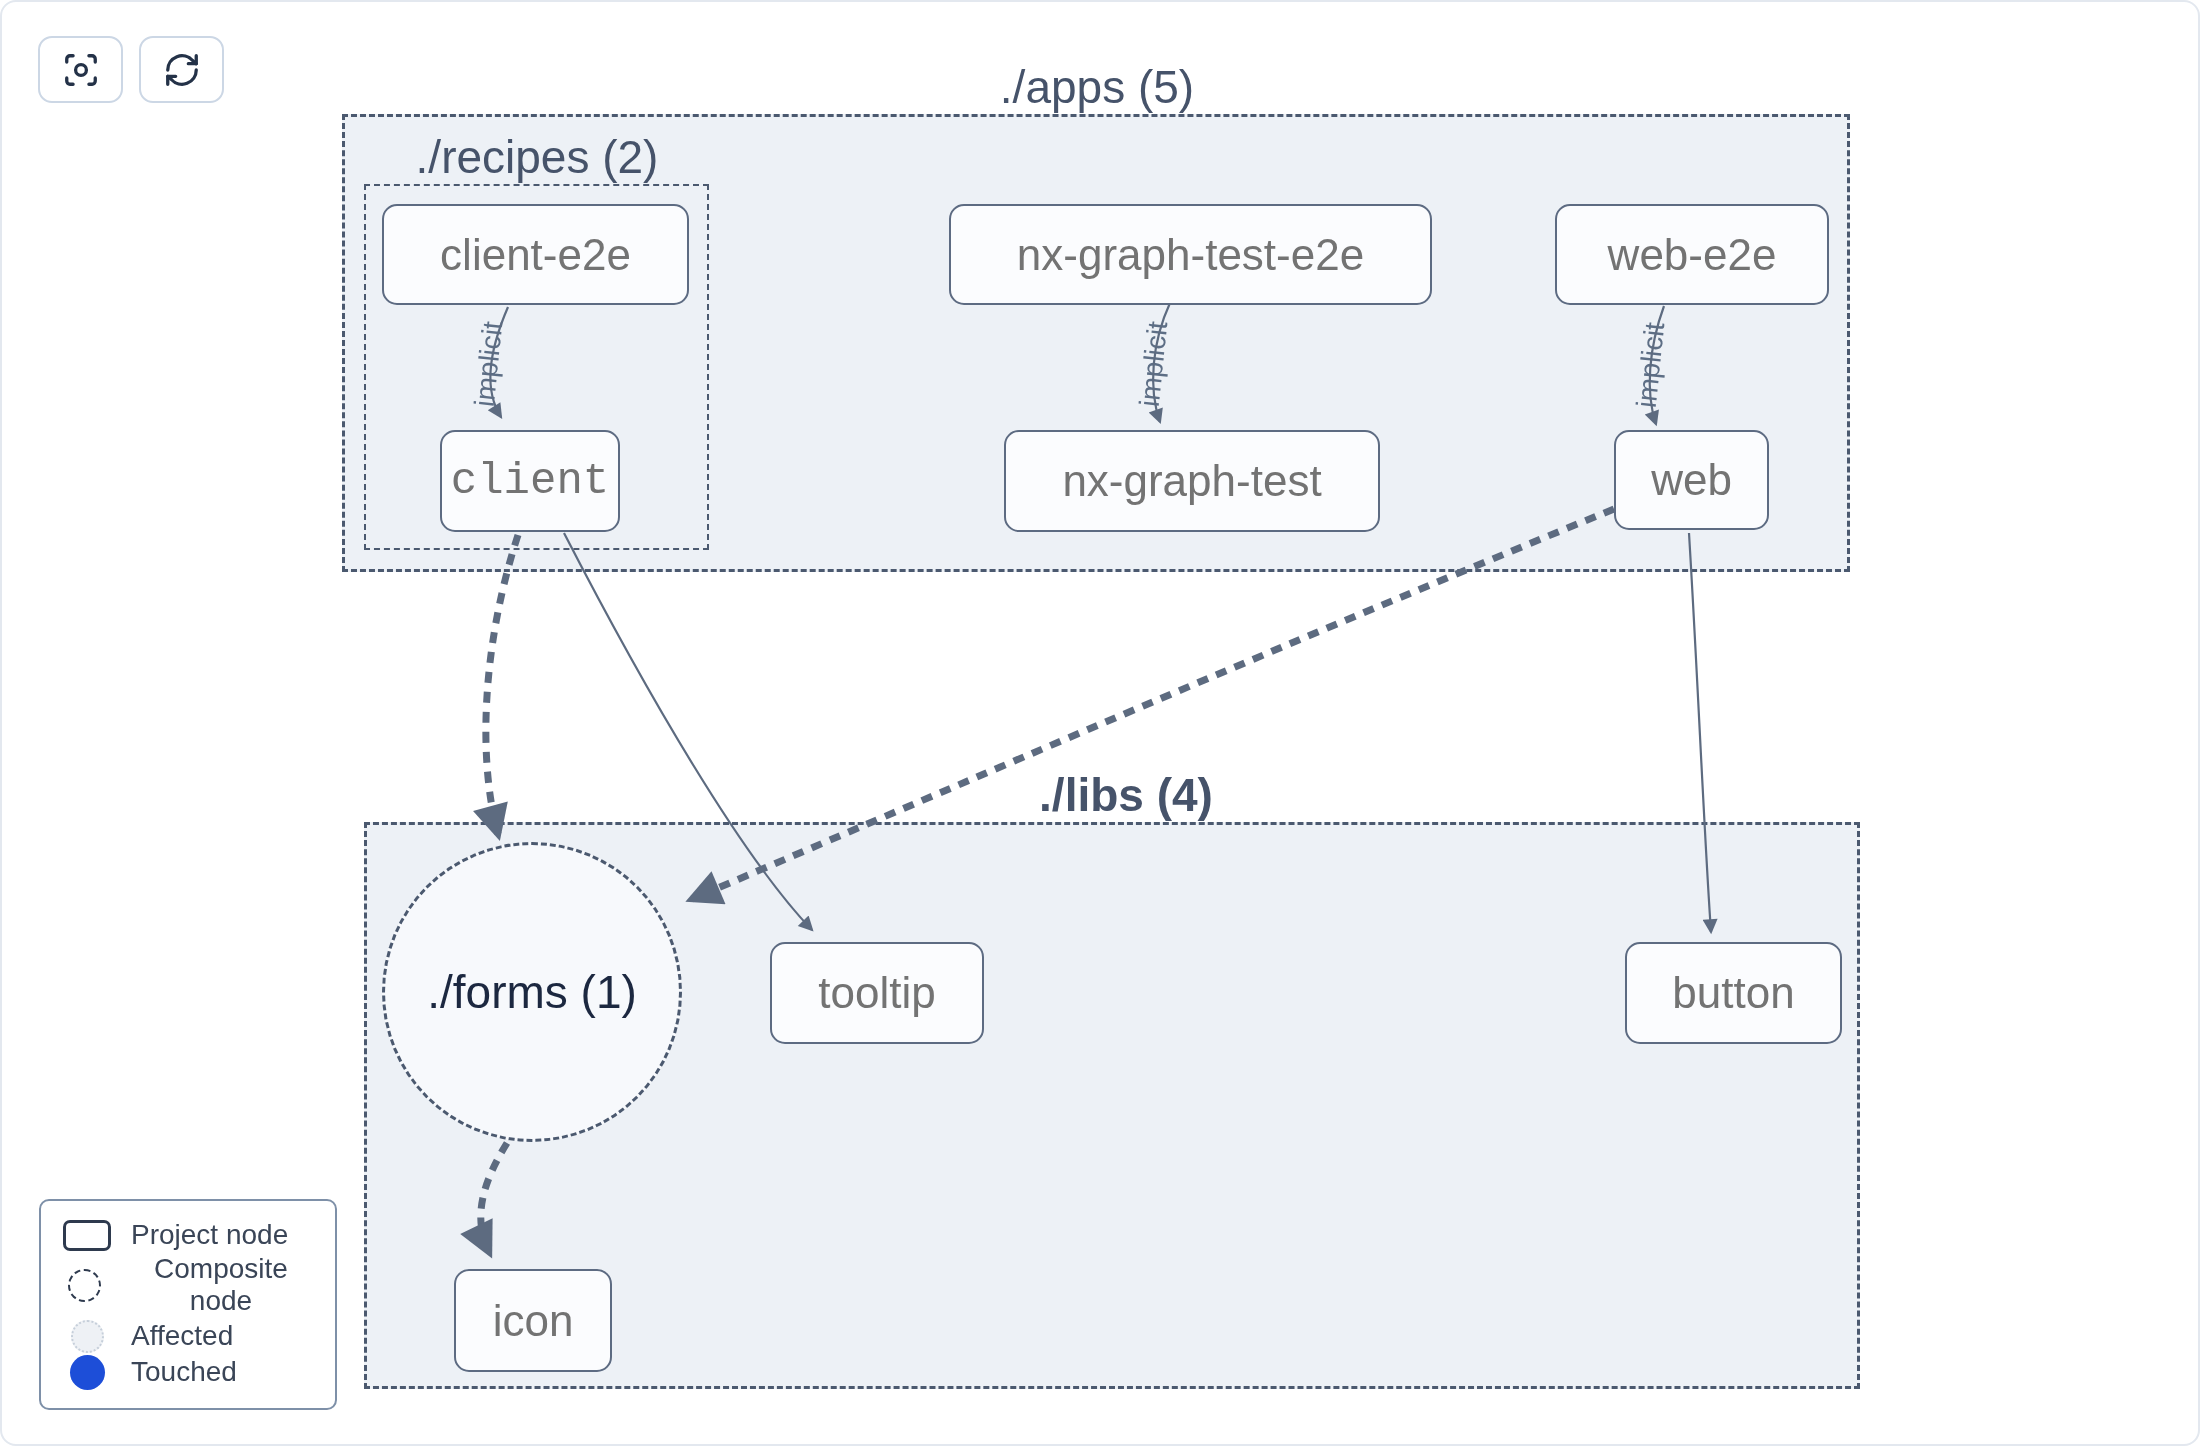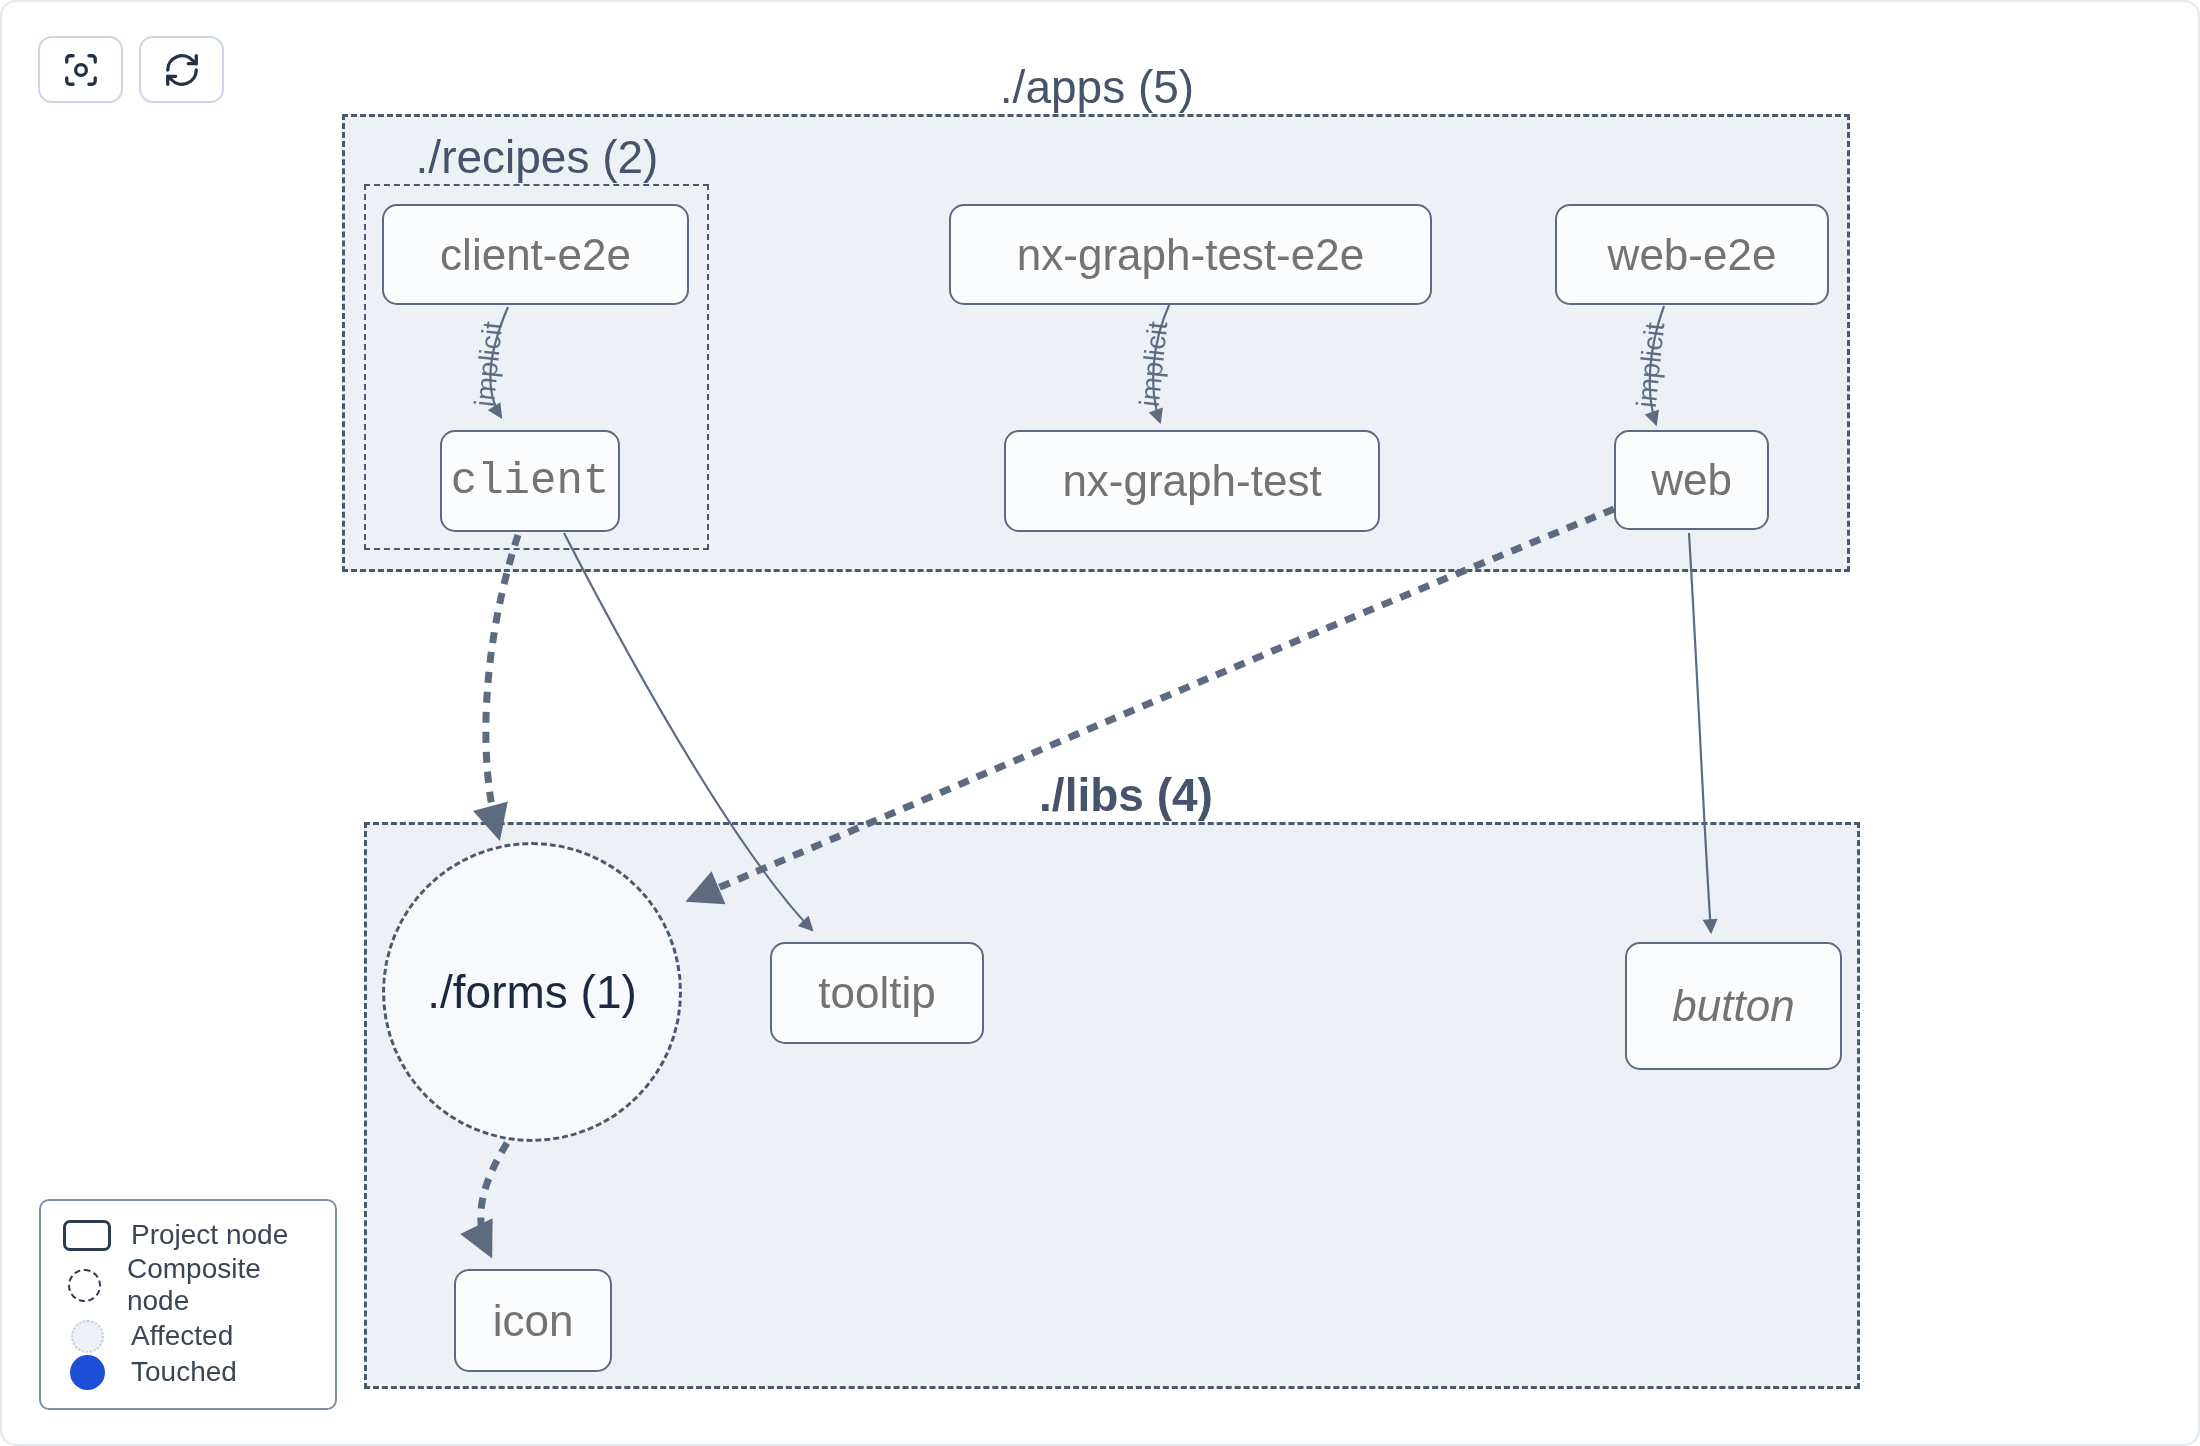--- a/index.html
+++ b/index.html
@@ -47,21 +47,21 @@
   .e-thick { fill:none; stroke:#5d6b80; stroke-width:7px; stroke-dasharray:11 9; }
   
   .legend {
     position:absolute; left:37px; top:1197px; width:298px; height:211px;
     background:#ffffff; border:2px solid #7e90a8; border-radius:10px;
     padding:18px 20px; display:flex; flex-direction:column;
     justify-content:space-between; z-index:8;
   }
   .legend-row { display:flex; align-items:center; gap:18px; }
   .legend-row .swatch-cell { width:52px; display:flex; justify-content:center; }
-  .legend-row .lbl { font-size:28px; color:#3a4557; }
+  .legend-row .lbl { font-size:28px; color:#3a4557;text-align:center; }
   .sw-project   { width:48px; height:31px; border:3px solid #2e3a4e; border-radius:7px; background:#fff; }
   .sw-composite { width:33px; height:33px; border:2.5px dashed #2e3a4e; border-radius:50%; background:#fff; }
   .sw-affected  { width:33px; height:33px; border:2.5px dotted #c6cfda; border-radius:50%; background:#eef1f5; }
   .sw-touched   { width:35px; height:35px; border-radius:50%; background:#1d4ed8; }
 </style>
 </head>
 <body>
 
 <div class="canvas">
 
@@ -136,21 +136,21 @@
   </div>
   <div class="node" style="left:1553px; top:202px; width:274px; height:101px;">
     <span>web-e2e</span>
   </div>
   <div class="node" style="left:1612px; top:428px; width:155px; height:100px;">
     <span>web</span>
   </div>
   <div class="node" style="left:768px; top:940px; width:214px; height:102px;">
     <span>tooltip</span>
   </div>
-  <div class="node" style="left:1623px; top:940px; width:217px; height:128px;font-style:italic;">
+  <div class="node" style="left:1623px; top:940px; width:217px; height:102px;">
     <span>button</span>
   </div>
   <div class="node" style="left:452px; top:1267px; width:158px; height:103px;justify-content:center;">
     <span>icon</span>
   </div>
 
   <div class="legend">
     <div class="legend-row">
       <span class="swatch-cell">
           <span class="sw-project"></span>

